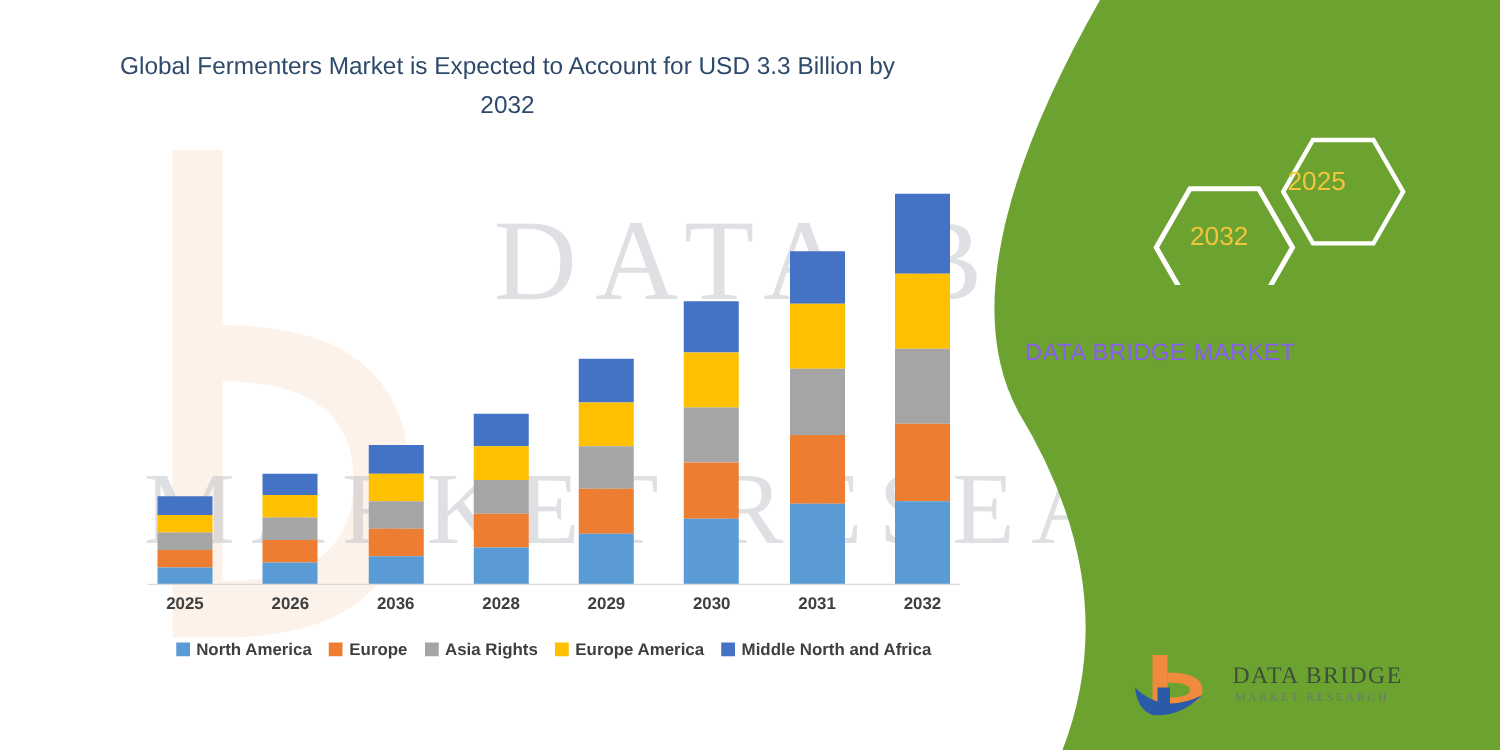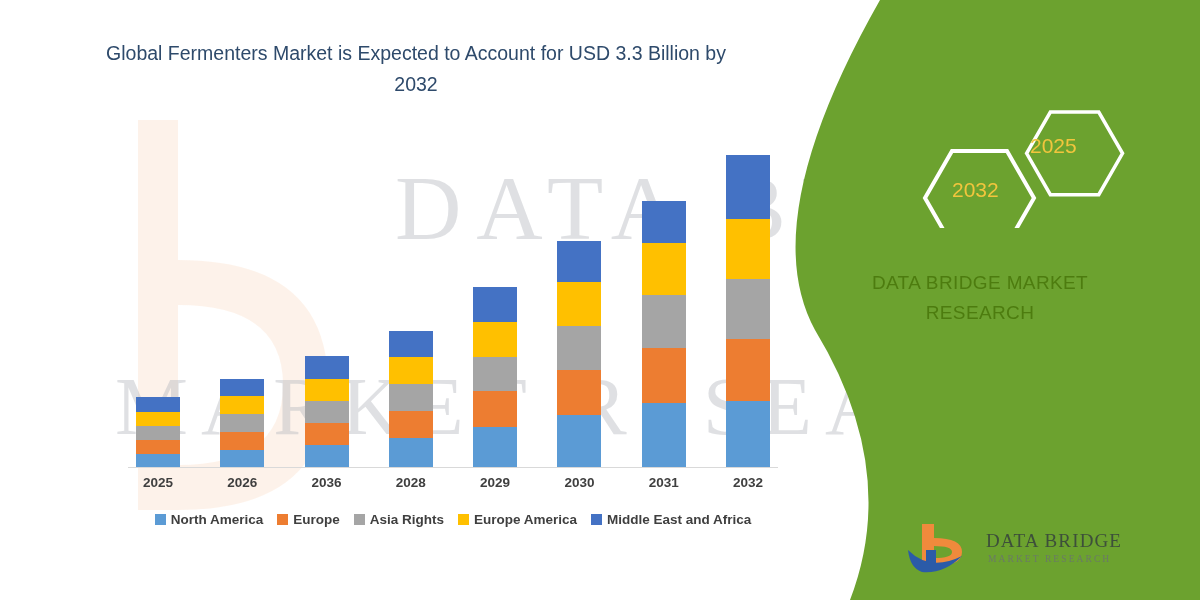--- a/index.html
+++ b/index.html
@@ -47,21 +47,21 @@
   }
   .wm-market {
     left: 115px;
     top: 360px;
     font-size: 82px;
   }
 
   
   .left-panel {
     position: absolute;
-    left: 16px; top: 0;
+    left: 6px; top: 0;
     width: 880px;
     height: 600px;
     z-index: 1;
   }
   .chart-title {
     position: absolute;
     left: 90px;
     top: 38px;
     width: 620px;
     text-align: center;
@@ -200,24 +200,24 @@
     font-family: "Liberation Sans", sans-serif;
   }
   .hex-2025 { left: 210px; top: 36px; }
   .hex-2032 { left: 132px; top: 80px; }
 
   .brand-lines {
     position: absolute;
     left: 60px;
     top: 268px;
     width: 320px;
-    text-align: center;
+    text-align: left;
     font-size: 19px;
     line-height: 30px;
-    color: #4d7c0f;
+    color: #8b5cf6;
     letter-spacing: 0.02em;
   }
 
   .logo-box {
     position: absolute;
     left: 140px;
     top: 520px;
     width: 250px;
     height: 62px;
   }
@@ -343,21 +343,21 @@
         <div class="legend-item">
           <span class="legend-swatch" style="background: rgb(165, 165, 165);"></span>
           <span class="legend-label">Asia Rights</span>
         </div>
         <div class="legend-item">
           <span class="legend-swatch" style="background: rgb(255, 192, 0);"></span>
           <span class="legend-label">Europe America</span>
         </div>
         <div class="legend-item">
           <span class="legend-swatch" style="background: rgb(68, 114, 196);"></span>
-          <span class="legend-label">Middle East and Africa</span>
+          <span class="legend-label">Middle North and Africa</span>
         </div>
       </div>
 
   </div>
 
   <div class="green-panel">
     <svg class="green-svg" width="440" height="600" viewBox="0 0 440 600">
       <path id="green-shape" d="M120 0 L440 0 L440 600 L90 600 Q140 470 55 330 Q-5 220 120 0 Z" fill="#6CA22F"></path>
     </svg>
 
@@ -367,21 +367,20 @@
         <svg width="320" height="130" viewBox="0 0 320 130">
           <polygon points="165,62 192,15 247,15 274,62 247,109 192,109" fill="none" stroke="#ffffff" stroke-width="4" transform="translate(-60,38)"></polygon>
           <polygon points="165,62 192,15 247,15 274,62 247,109 192,109" fill="none" stroke="#ffffff" stroke-width="4" transform="translate(35,-8) scale(0.88) translate(30,10)"></polygon>
         </svg>
         <div class="hex-label hex-2025">2025</div>
         <div class="hex-label hex-2032">2032</div>
       </div>
 
       <div class="brand-lines">
         <div>DATA BRIDGE MARKET</div>
-        <div>RESEARCH</div>
       </div>
 
       <div class="logo-box">
         <svg width="80" height="58" viewBox="0 0 80 58">
           <path d="M22 4 L22 44 L34 44 L34 4 Z" fill="#F08A3C"></path>
           <path d="M34 18 Q62 18 62 32 Q62 46 34 46 L34 38 Q52 38 52 32 Q52 26 34 26 Z" fill="#F08A3C"></path>
           <path d="M8 30 Q30 52 62 36 Q44 54 22 52 Q10 48 8 30 Z" fill="#2B5BA8"></path>
           <path d="M26 30 L26 50 L36 50 L36 30 Z" fill="#2B5BA8"></path>
         </svg>
         <div class="logo-text-main">DATA BRIDGE</div>

